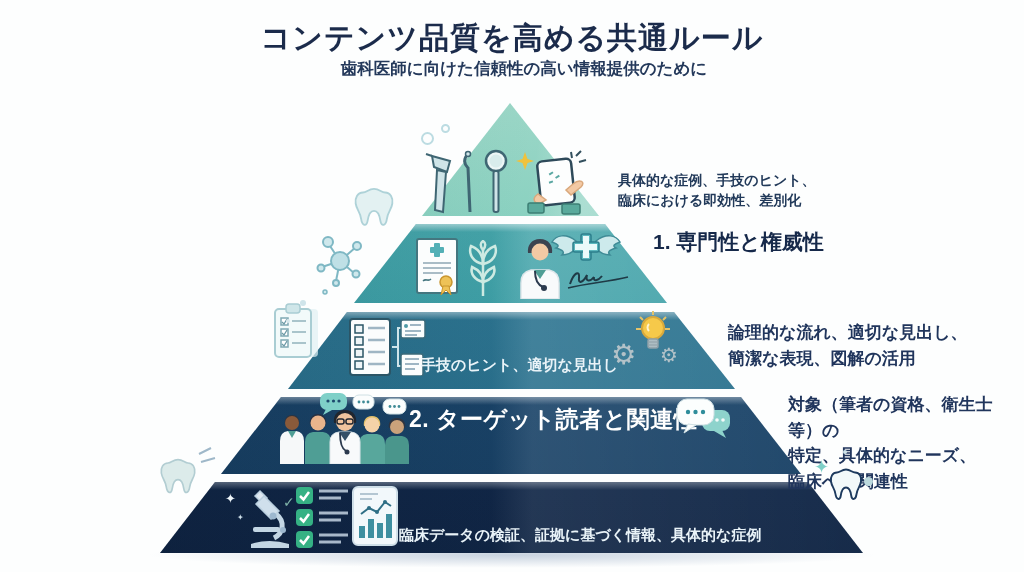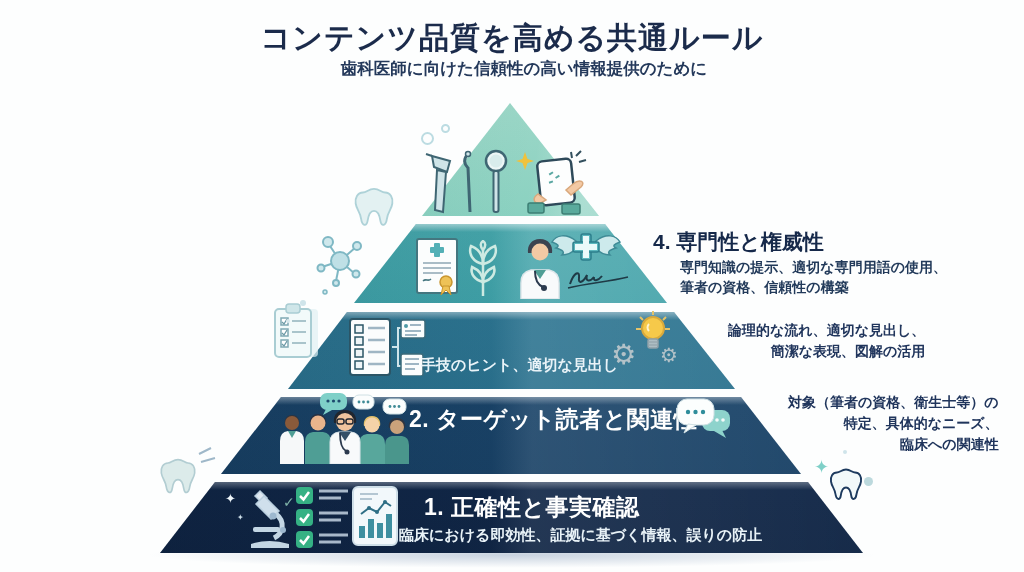--- a/index.html
+++ b/index.html
@@ -39,21 +39,21 @@
 
   
   .lvl-label{font-weight:800;color:#16294a;}
   .lvl-desc{font-size:14px;font-weight:700;color:#223a5a;line-height:1.45;}
   .l5-title{left:597px;top:142px;font-size:22px;}
   .l5-desc{left:618px;top:170px;}
   .l4-title{left:653px;top:228px;font-size:21px;}
   .l4-desc{left:680px;top:257px;}
 
   
-  .side-note{font-size:14px;font-weight:700;color:#20355c;line-height:1.5;text-align:right;}
+  .side-note{font-size:17px;font-weight:700;color:#20355c;line-height:1.5;}
   .n3{left:728px;top:320px;}
   .n2{left:788px;top:392px;}
 
   
   .band-title{font-weight:800;color:#ffffff;white-space:nowrap;letter-spacing:.5px;}
   .band-sub{font-weight:700;color:#e9f3f8;white-space:nowrap;}
   .b3-title{left:427px;top:324px;font-size:23px;}
   .b3-sub{left:421px;top:356px;font-size:15px;}
   .b2-title{left:409px;top:404px;font-size:23px;}
   .b2-sub{left:407px;top:437px;font-size:15px;}
@@ -104,20 +104,22 @@
       <g transform="rotate(-6 40 34)">
         <rect x="23" y="12" width="34" height="44" rx="5" fill="#fdfefe" stroke="#2e4a5a" stroke-width="2.5"></rect>
         <path d="M34 26 L38 24 M40 30 L44 28 M33 34 L37 33" stroke="#5aa7a2" stroke-width="2"></path>
       </g>
       <path d="M57 36 C64 30 70 34 65 39 L55 47 L50 42 Z" fill="#f3c9a4" stroke="#d9a87c" stroke-width="1.5"></path>
       <path d="M22 46 C16 50 17 56 25 55 L30 52 Z" fill="#f3c9a4" stroke="#d9a87c" stroke-width="1.5"></path>
       <rect x="12" y="55" width="16" height="10" rx="2" fill="#5aaa9c" stroke="#3c7f74" stroke-width="1.5"></rect>
       <rect x="46" y="56" width="18" height="10" rx="2" fill="#5aaa9c" stroke="#3c7f74" stroke-width="1.5"></rect>
     </svg>
   </div>
+  <div class="abs lvl-desc ml l5-desc">具体的な症例、手技のヒント、
+臨床における即効性、差別化</div>
 
   <div class="abs" style="left:415px;top:237px">
     <svg width="46" height="60" viewBox="0 0 46 60">
       <rect x="2" y="2" width="40" height="54" rx="2" fill="#fbfdfd" stroke="#44767f" stroke-width="2"></rect>
       <rect x="19" y="6" width="6" height="14" rx="1" fill="#53b0b6"></rect>
       <rect x="15" y="10" width="14" height="6" rx="1" fill="#53b0b6"></rect>
       <path d="M8 26 H36 M8 31 H36 M8 36 H28" stroke="#a9bcc6" stroke-width="2"></path>
       <path d="M8 44 C11 41 13 45 16 42" stroke="#44767f" stroke-width="1.5" fill="none"></path>
       <circle cx="31" cy="45" r="6" fill="#eec257" stroke="#c9962f" stroke-width="1.5"></circle>
       <path d="M28 49 L26 58 L31 53 L36 58 L34 49 Z" fill="#eec257" stroke="#c9962f" stroke-width="1"></path>
@@ -154,23 +156,21 @@
       <rect x="33" y="5" width="6" height="22" fill="#eafafa"></rect>
       <rect x="25" y="13" width="22" height="6" fill="#eafafa"></rect>
     </svg>
   </div>
   <div class="abs" style="left:566px;top:266px">
     <svg width="64" height="26" viewBox="0 0 64 26">
       <path d="M4 18 C8 6 14 4 13 12 C12 18 17 17 21 9 C19 16 24 16 28 11 C27 16 32 15 36 10" fill="none" stroke="#1f3a46" stroke-width="2"></path>
       <path d="M2 22 C22 17 42 16 62 11" fill="none" stroke="#1f3a46" stroke-width="1.5"></path>
     </svg>
   </div>
-  <div class="abs lvl-label l4-title">4. 専門性と権威性</div>
-  <div class="abs lvl-desc ml l4-desc">専門知識の提示、適切な専門用語の使用、
-筆者の資格、信頼性の構築</div>
+  <div class="abs lvl-label l4-title">1. 専門性と権威性</div>
 
   <div class="abs" style="left:272px;top:303px">
     <svg width="50" height="58" viewBox="0 0 50 58">
       <rect x="10" y="6" width="36" height="48" rx="4" fill="#dff0f2" opacity=".7"></rect>
       <rect x="3" y="6" width="36" height="48" rx="4" fill="#f2fafa" stroke="#a9cdd3" stroke-width="2"></rect>
       <rect x="14" y="1" width="14" height="9" rx="3" fill="#cfe6e9" stroke="#a9cdd3" stroke-width="1.5"></rect>
       <g stroke="#7fa9b4" stroke-width="1.5" fill="#ffffff">
         <rect x="9" y="15" width="7" height="7"></rect>
           <rect x="9" y="26" width="7" height="7"></rect>
           <rect x="9" y="37" width="7" height="7"></rect>
@@ -329,22 +329,21 @@
           <rect x="16" y="33" width="6" height="19"></rect>
         <rect x="25" y="37" width="6" height="15"></rect>
           <rect x="34" y="28" width="6" height="24"></rect>
       </g>
       <path d="M9 28 L17 22 L25 26 L33 16 L39 20" fill="none" stroke="#2f6f86" stroke-width="2"></path>
       <circle cx="17" cy="22" r="2" fill="#2f6f86"></circle>
         <circle cx="25" cy="26" r="2" fill="#2f6f86"></circle>
         <circle cx="33" cy="16" r="2" fill="#2f6f86"></circle>
     </svg>
   </div>
-  <div class="abs band-title b1-title">1. 正確性と事実確認</div>
-  <div class="abs band-sub b1-sub">臨床における即効性、証拠に基づく情報、誤りの防止</div>
+  <div class="abs band-sub b1-sub">臨床データの検証、証拠に基づく情報、具体的な症例</div>
 
   <div class="abs" style="left:352px;top:183px">
     <svg width="44" height="52" viewBox="0 0 48 52">
       <path d="M24 4 C18 4 16 8 12 8 C6 8 3 14 4 20 C5 27 9 29 10 37 C11 44 16 46 17 39 C18 32 20 28 24 28 C28 28 30 32 31 39 C32 46 37 44 38 37 C39 29 43 27 44 20 C45 14 42 8 36 8 C32 8 30 4 24 4 Z" fill="#e3f1f2" stroke="#aed2d8" stroke-width="2"></path>
     </svg>
   </div>
   <div class="abs" style="left:316px;top:233px">
     <svg width="48" height="62" viewBox="0 0 48 62">
       <g stroke="#7fb8c4" stroke-width="2">
         <line x1="24" y1="28" x2="12" y2="10"></line>

